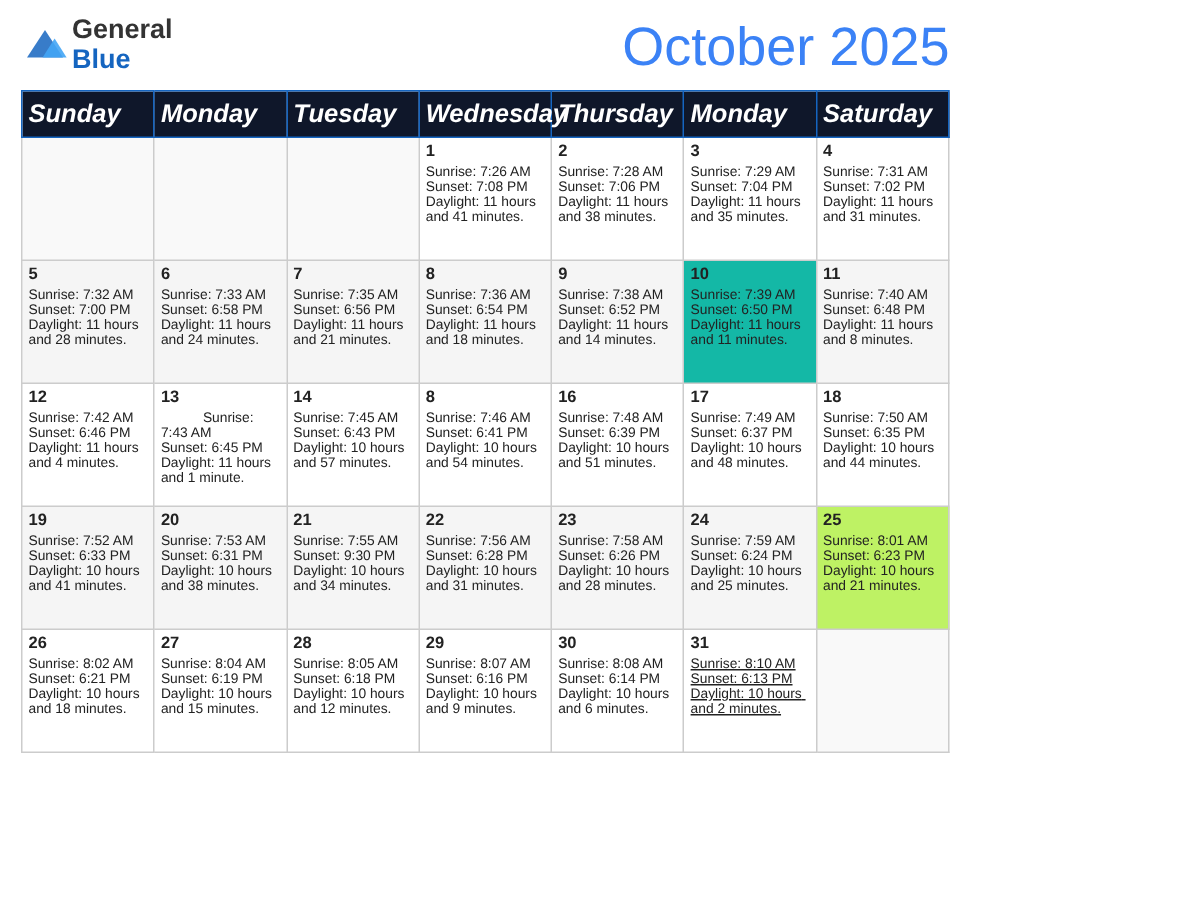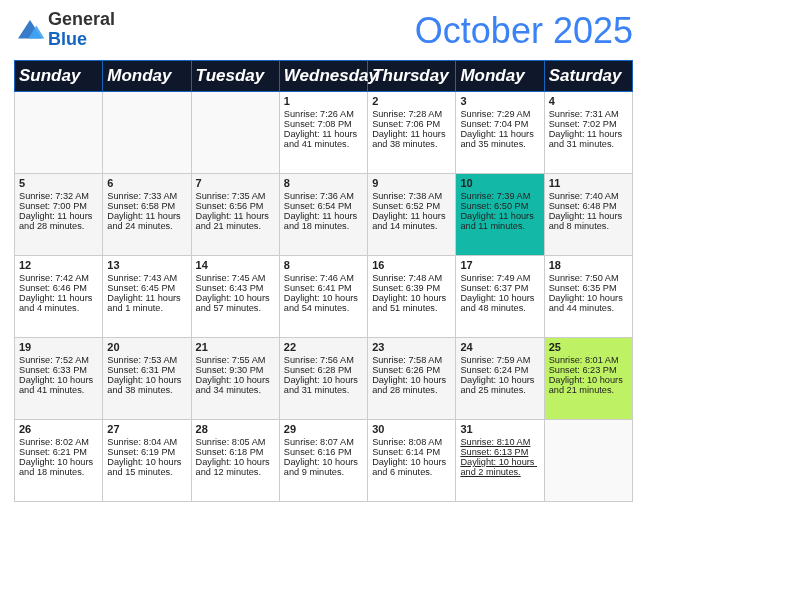--- a/index.html
+++ b/index.html
@@ -152,21 +152,21 @@
 Sunset: 6:50 PM
 Daylight: 11 hours and 11 minutes.</span></td>
           <td style="background: rgb(245, 245, 245);"><span class="day-num">11</span><span style="white-space: pre-wrap;">Sunrise: 7:40 AM
 Sunset: 6:48 PM
 Daylight: 11 hours and 8 minutes.</span></td>
         </tr>
         <tr>
           <td><span class="day-num">12</span><span style="white-space: pre-wrap; margin-top: 20px;">Sunrise: 7:42 AM
 Sunset: 6:46 PM
 Daylight: 11 hours and 4 minutes.</span></td>
-          <td><span class="day-num">13</span><span style="white-space: pre-wrap;">Sunrise: 7:43 AM
+          <td><span class="day-num">13</span><span style="white-space: pre-wrap; margin-left: 28px;">Sunrise: 7:43 AM
 Sunset: 6:45 PM
 Daylight: 11 hours and 1 minute.</span></td>
           <td><span class="day-num">14</span><span style="white-space: pre-wrap;">Sunrise: 7:45 AM
 Sunset: 6:43 PM
 Daylight: 10 hours and 57 minutes.</span></td>
           <td><span class="day-num">8</span><span style="white-space: pre-wrap;">Sunrise: 7:46 AM
 Sunset: 6:41 PM
 Daylight: 10 hours and 54 minutes.</span></td>
           <td><span class="day-num">16</span><span style="white-space: pre-wrap;">Sunrise: 7:48 AM
 Sunset: 6:39 PM

